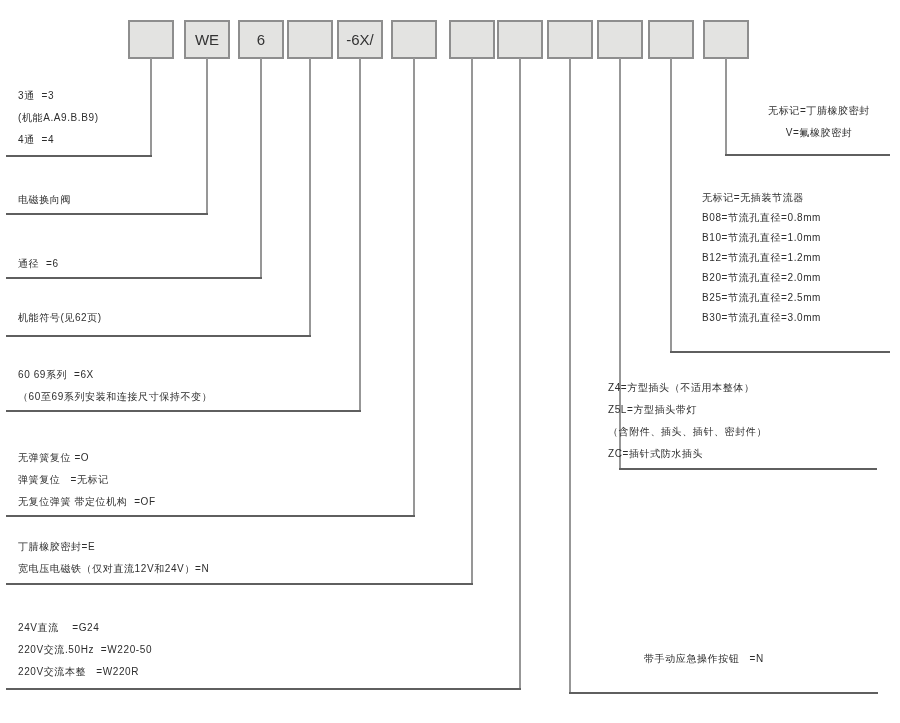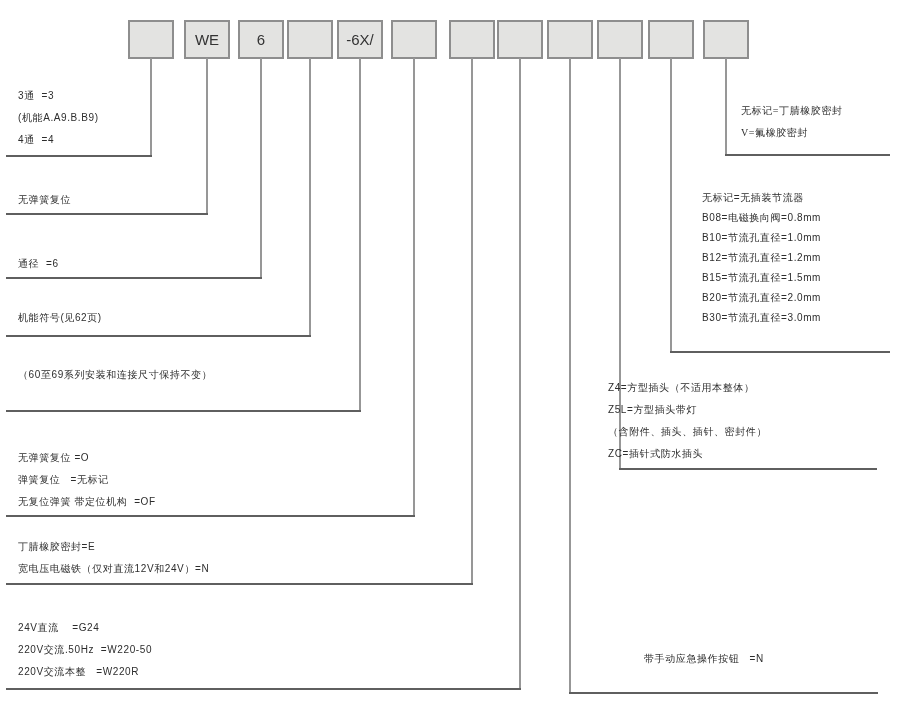--- a/index.html
+++ b/index.html
@@ -12,21 +12,21 @@
     position:absolute;top:20px;width:46px;height:39px;box-sizing:border-box;
     background:var(--box-fill,#e3e3e1);border:2px solid var(--box-border,#8e8e8e);
     display:flex;align-items:center;justify-content:center;
     font-size:15px;color:#333;white-space:pre;
   }
   .vline{position:absolute;width:2px;background:var(--leader,#999);}
   .hline{position:absolute;height:2px;background:var(--pointer,#5f5f5f);}
   .tblock{position:absolute;font-size:10px;line-height:22px;letter-spacing:0.6px;}
   .tblock div{white-space:pre;}
   .tight div{line-height:20px;}
-  .centered{font-family:Liberation Serif, serif;}
+  .centered{text-align:center;}
 </style>
 </head>
 <body>
 
 <div class="canvas">
 
   <div class="code-box" style="left:128px"></div>
   <div class="code-box" style="left:184px">WE</div>
   <div class="code-box" style="left:238px">6</div>
   <div class="code-box" style="left:287px"></div>
@@ -65,32 +65,33 @@
   <div class="hline" style="left:670px;top:351px;width:220px"></div>
   <div class="hline" style="left:725px;top:154px;width:165px"></div>
 
   <div class="tblock" style="left:18px;top:85px">
     <div>3通  =3</div>
     <div>(机能A.A9.B.B9)</div>
     <div>4通  =4</div>
   </div>
 
   <div class="tblock" style="left:18px;top:189px">
-    <div>无弹簧复位</div>
+    <div>电磁换向阀</div>
   </div>
 
   <div class="tblock" style="left:18px;top:253px">
     <div>通径  =6</div>
   </div>
 
   <div class="tblock" style="left:18px;top:307px">
     <div>机能符号(见62页)</div>
   </div>
 
   <div class="tblock" style="left:18px;top:364px">
+    <div>60 69系列  =6X</div>
     <div>（60至69系列安装和连接尺寸保持不变）</div>
   </div>
 
   <div class="tblock" style="left:18px;top:447px">
     <div>无弹簧复位 =O</div>
     <div>弹簧复位   =无标记</div>
     <div>无复位弹簧 带定位机构  =OF</div>
   </div>
 
   <div class="tblock" style="left:18px;top:536px">
@@ -110,25 +111,25 @@
 
   <div class="tblock" style="left:608px;top:377px">
     <div>Z4=方型插头（不适用本整体）</div>
     <div>Z5L=方型插头带灯</div>
     <div>（含附件、插头、插针、密封件）</div>
     <div>ZC=插针式防水插头</div>
   </div>
 
   <div class="tblock tight" style="left:702px;top:188px">
     <div>无标记=无插装节流器</div>
-    <div>B08=电磁换向阀=0.8mm</div>
+    <div>B08=节流孔直径=0.8mm</div>
     <div>B10=节流孔直径=1.0mm</div>
     <div>B12=节流孔直径=1.2mm</div>
-    <div>B15=节流孔直径=1.5mm</div>
     <div>B20=节流孔直径=2.0mm</div>
+    <div>B25=节流孔直径=2.5mm</div>
     <div>B30=节流孔直径=3.0mm</div>
   </div>
 
   <div class="tblock centered" style="left:741px;top:100px;width:156px">
     <div>无标记=丁腈橡胶密封</div>
     <div>V=氟橡胶密封</div>
   </div>
 
 </div>
 

